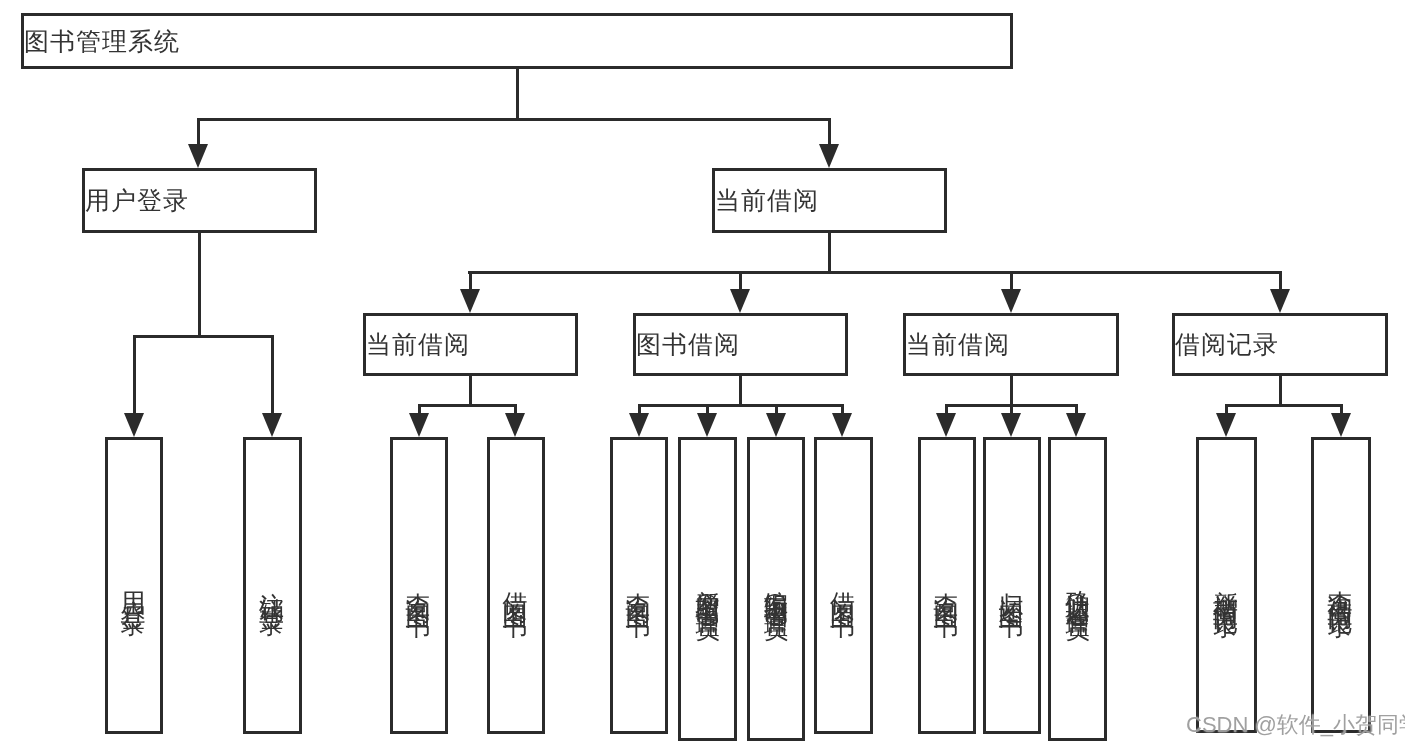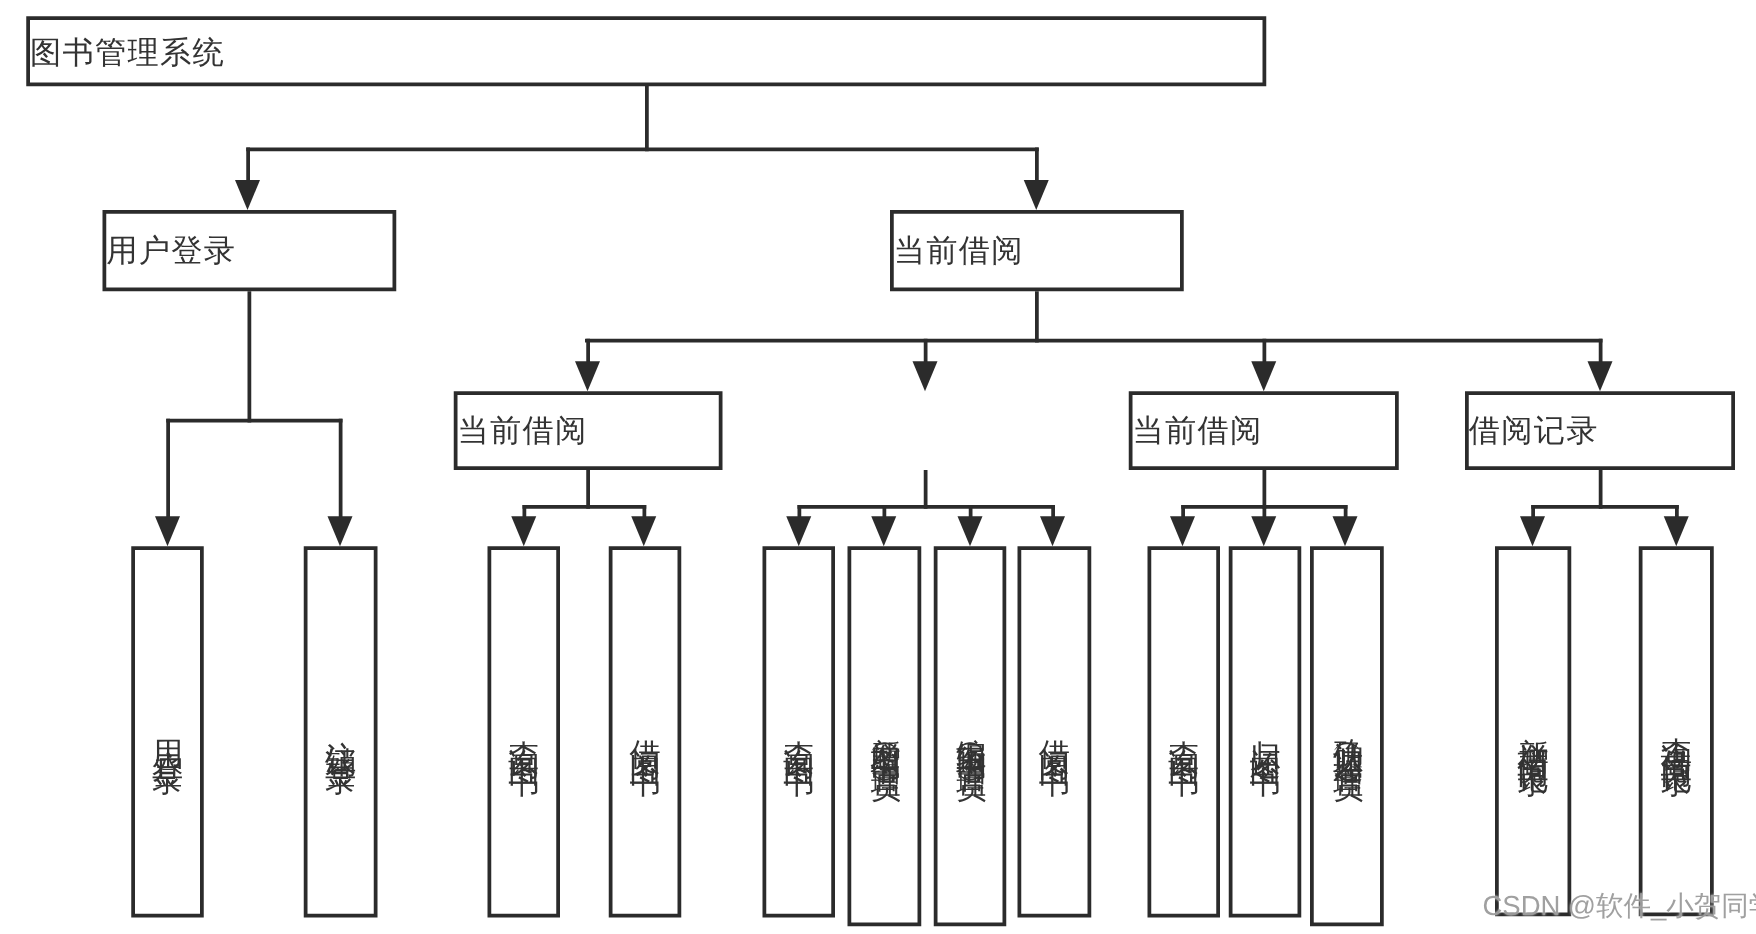--- a/index.html
+++ b/index.html
@@ -90,20 +90,23 @@
   <div class="v" style="left:1010px;top:271px;height:22px;"></div>
   <div class="v" style="left:1279px;top:271px;height:22px;"></div>
   <div class="ar" style="left:460px;top:289px;"></div>
   <div class="ar" style="left:730px;top:289px;"></div>
   <div class="ar" style="left:1001px;top:289px;"></div>
   <div class="ar" style="left:1270px;top:289px;"></div>
 
   <div class="node" style="left:363px;top:313px;width:215px;height:63px;">
     <span class="hlabel">当前借阅</span>
   </div>
+  <div class="node" style="left:633px;top:313px;width:215px;height:63px;">
+    <span class="hlabel">图书借阅</span>
+  </div>
   <div class="node" style="left:1172px;top:313px;width:216px;height:63px;">
     <span class="hlabel">借阅记录</span>
   </div>
   <div class="node" style="left:903px;top:313px;width:216px;height:63px;">
     <span class="hlabel">当前借阅</span>
   </div>
 
   <div class="v" style="left:469px;top:376px;height:31px;"></div>
   <div class="h" style="left:418px;top:404px;width:99px;"></div>
   <div class="v" style="left:418px;top:404px;height:13px;"></div>

